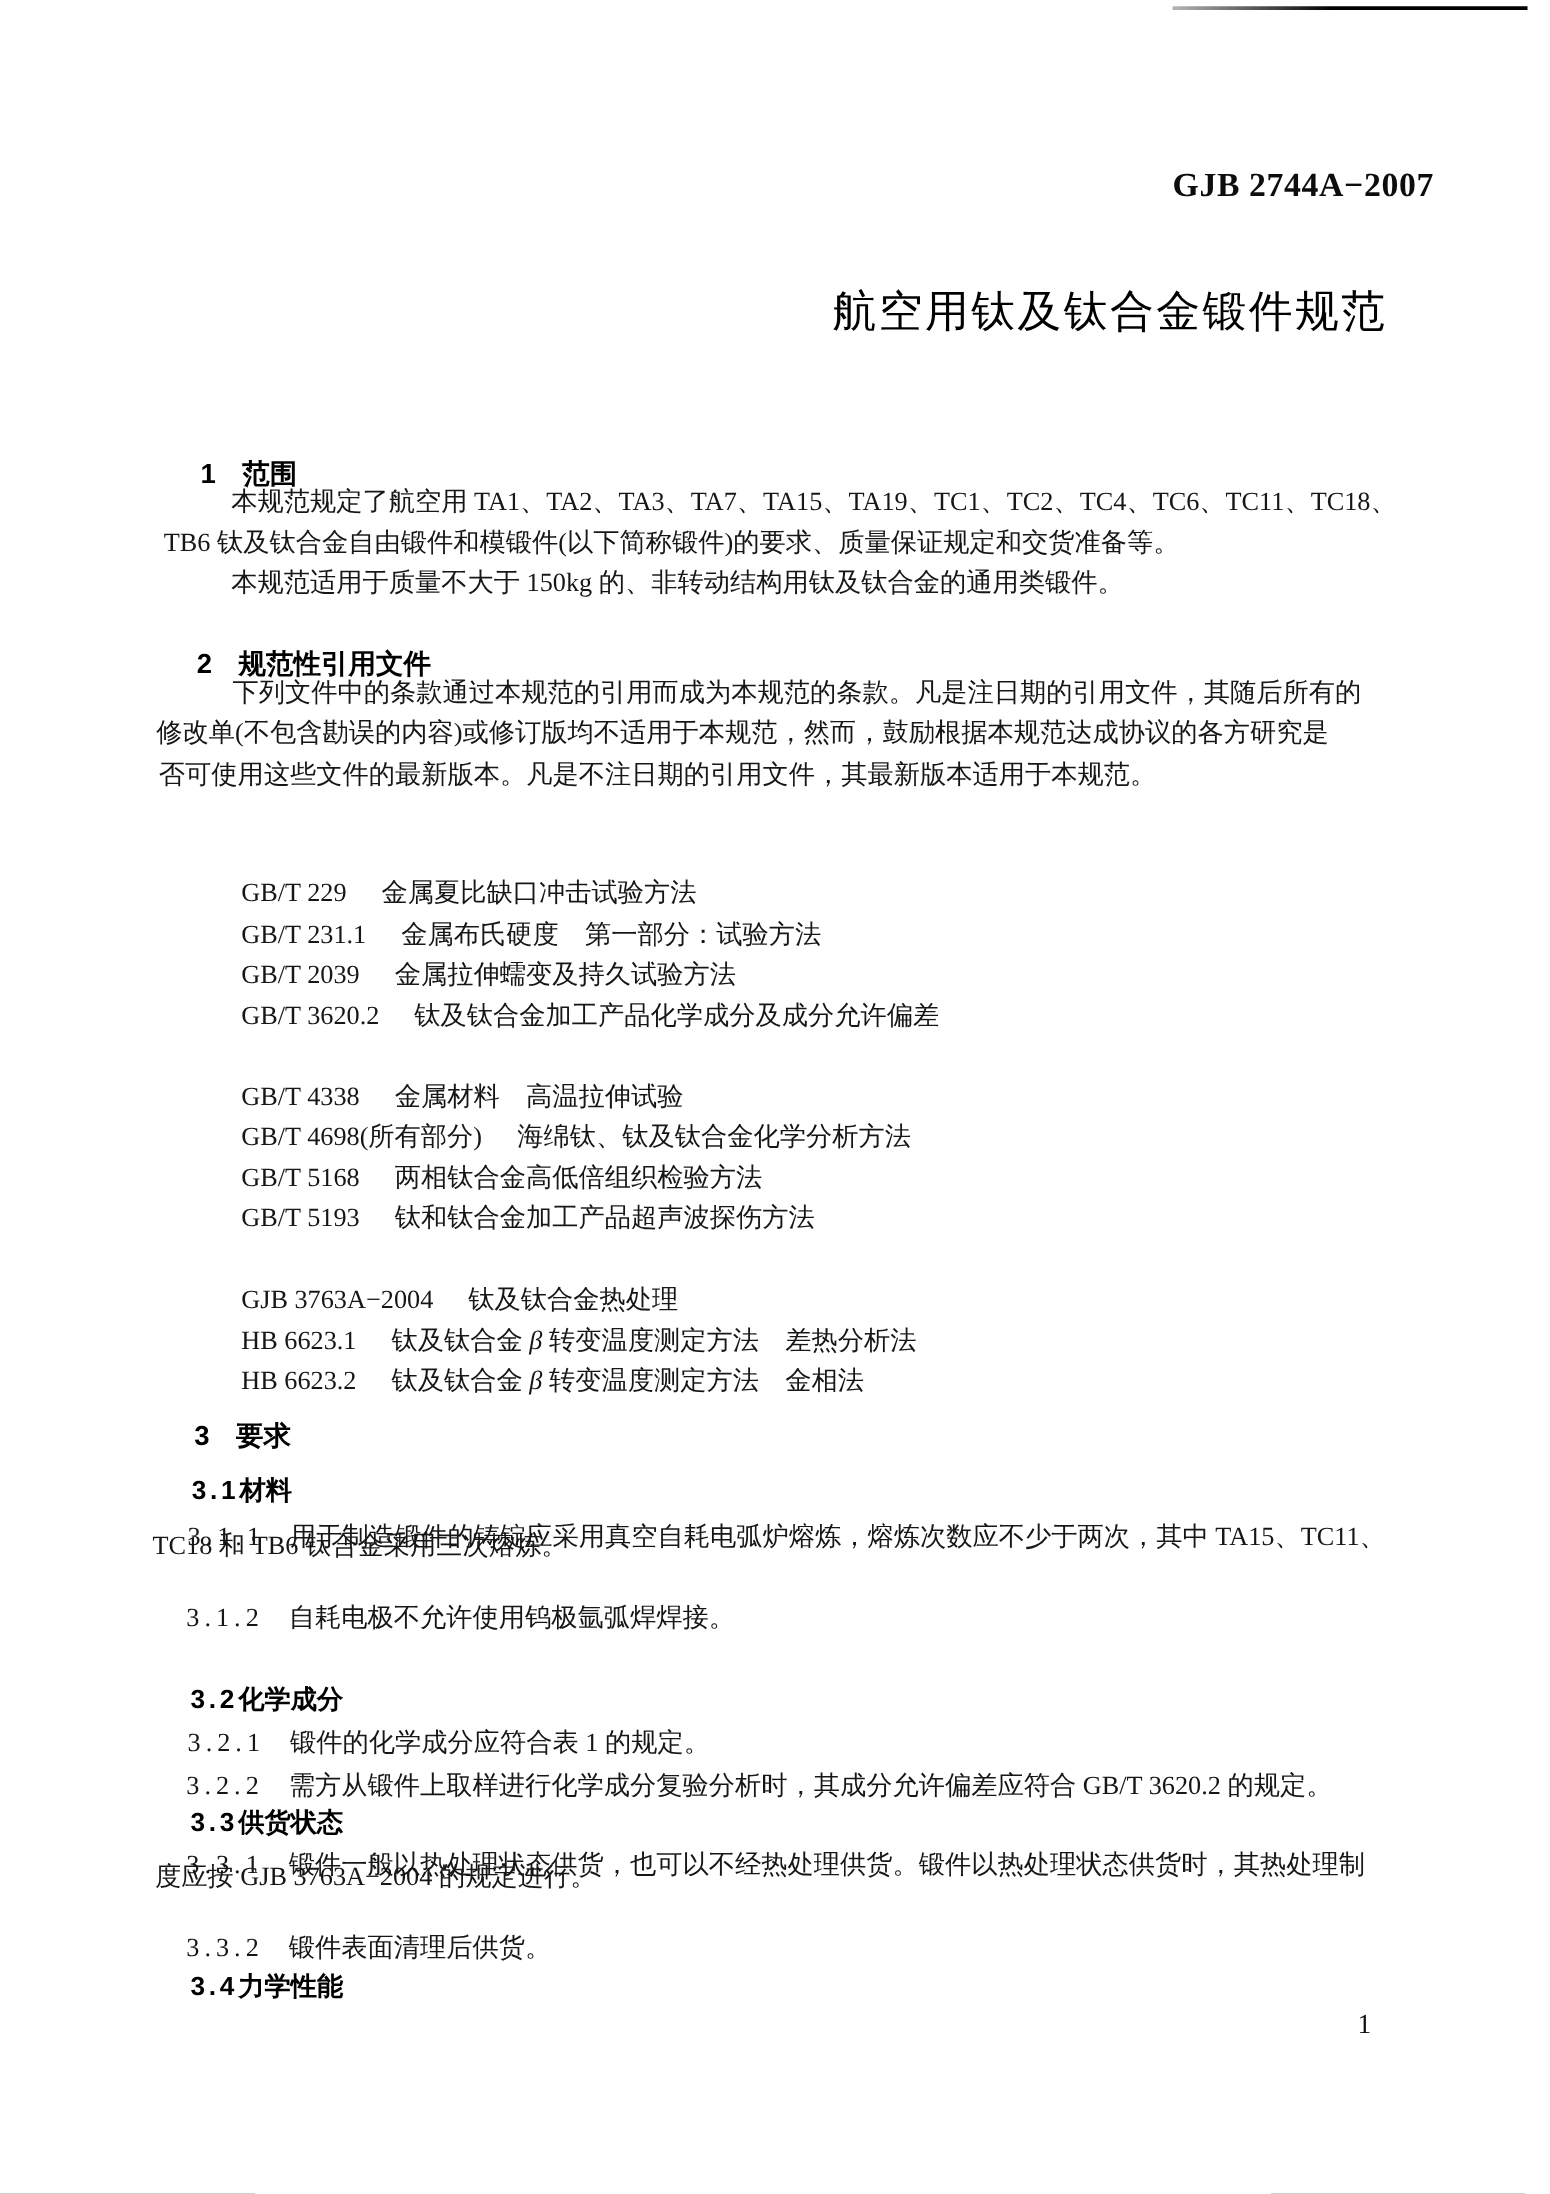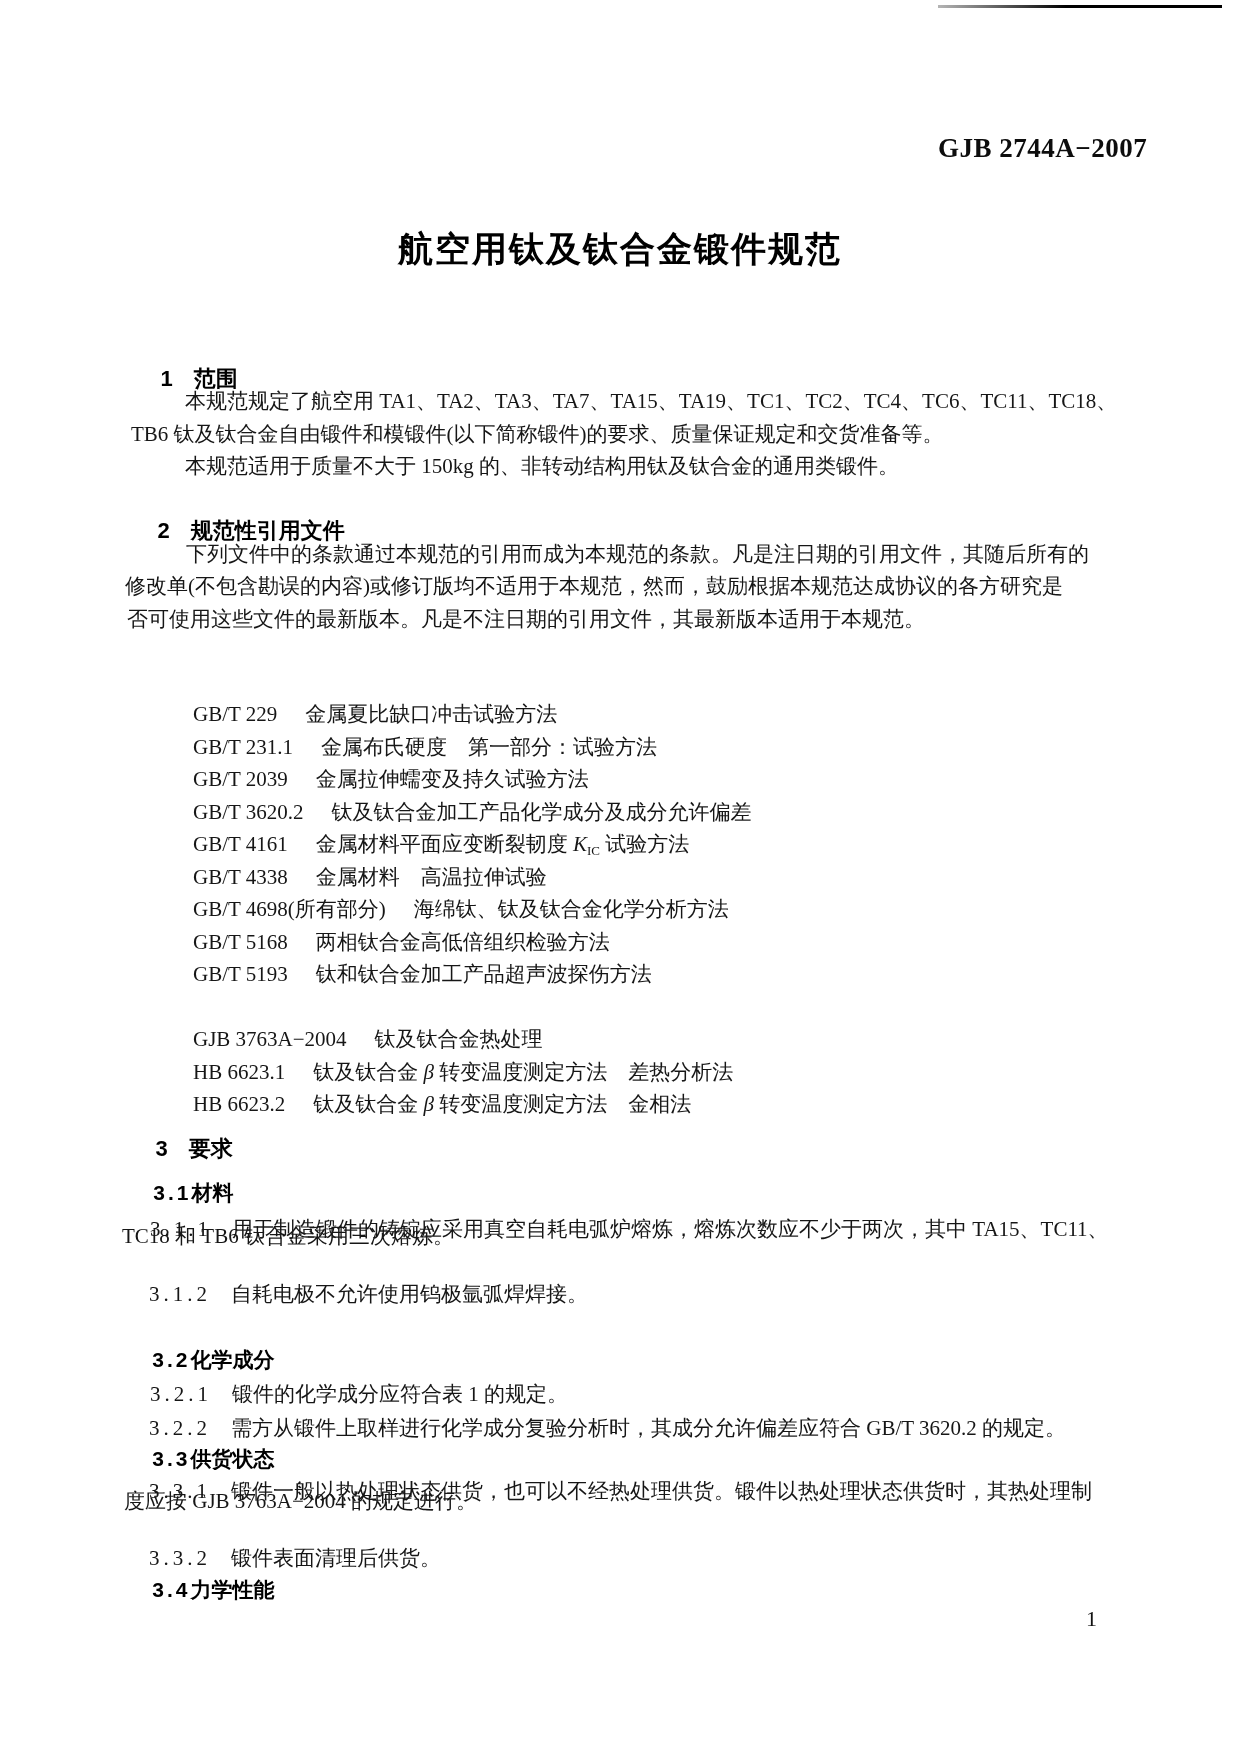--- a/index.html
+++ b/index.html
@@ -32,23 +32,23 @@
     top: 133px; left: 938px;
     font-family: "Liberation Serif", serif;
     font-size: 27px;
     font-weight: bold;
     letter-spacing: 0.5px;
     color: #0d0d0d;
   }
   .doc-title {
     position: absolute;
     top: 226px; left: 130px; width: 980px;
-    text-align: center;
+    text-align: right;
     font-family: "Liberation Sans", sans-serif;
-    font-weight: bold;
+    font-weight: normal;
     font-size: 35px;
     letter-spacing: 2px;
     color: #000;
   }
   .h-main {
     font-family: "Liberation Sans", sans-serif;
     font-weight: bold;
     font-size: 22px;
     color: #000;
   }
@@ -104,23 +104,20 @@
     <span class="ref-code">GB/T 229</span><span>金属夏比缺口冲击试验方法</span>
   </div>
   <div class="row" style="top:708px; left:172px;">
     <span class="ref-code">GB/T 231.1</span><span>金属布氏硬度　第一部分：试验方法</span>
   </div>
   <div class="row" style="top:740px; left:172px;">
     <span class="ref-code">GB/T 2039</span><span>金属拉伸蠕变及持久试验方法</span>
   </div>
   <div class="row" style="top:773px; left:172px;">
     <span class="ref-code">GB/T 3620.2</span><span>钛及钛合金加工产品化学成分及成分允许偏差</span>
-  </div>
-  <div class="row" style="top:805px; left:172px;">
-    <span class="ref-code">GB/T 4161</span><span>金属材料平面应变断裂韧度 </span><span class="it">K</span><span class="sub">IC</span><span> 试验方法</span>
   </div>
   <div class="row" style="top:838px; left:172px;">
     <span class="ref-code">GB/T 4338</span><span>金属材料　高温拉伸试验</span>
   </div>
   <div class="row" style="top:870px; left:172px;">
     <span class="ref-code">GB/T 4698(所有部分)</span><span>海绵钛、钛及钛合金化学分析方法</span>
   </div>
   <div class="row" style="top:903px; left:172px;">
     <span class="ref-code">GB/T 5168</span><span>两相钛合金高低倍组织检验方法</span>
   </div>

